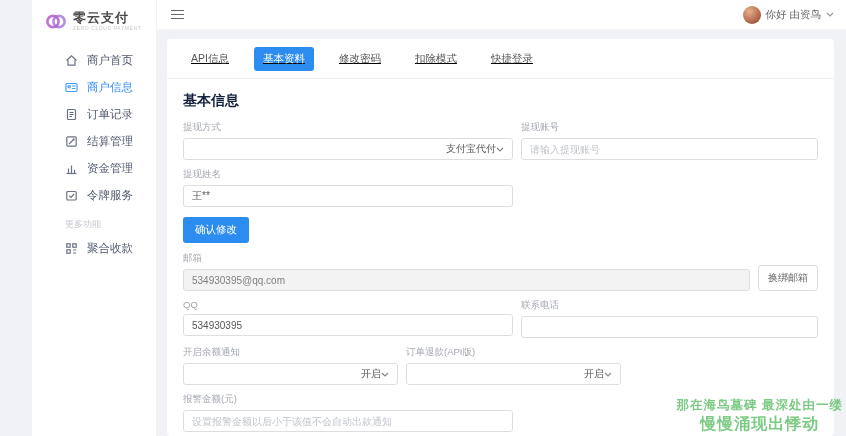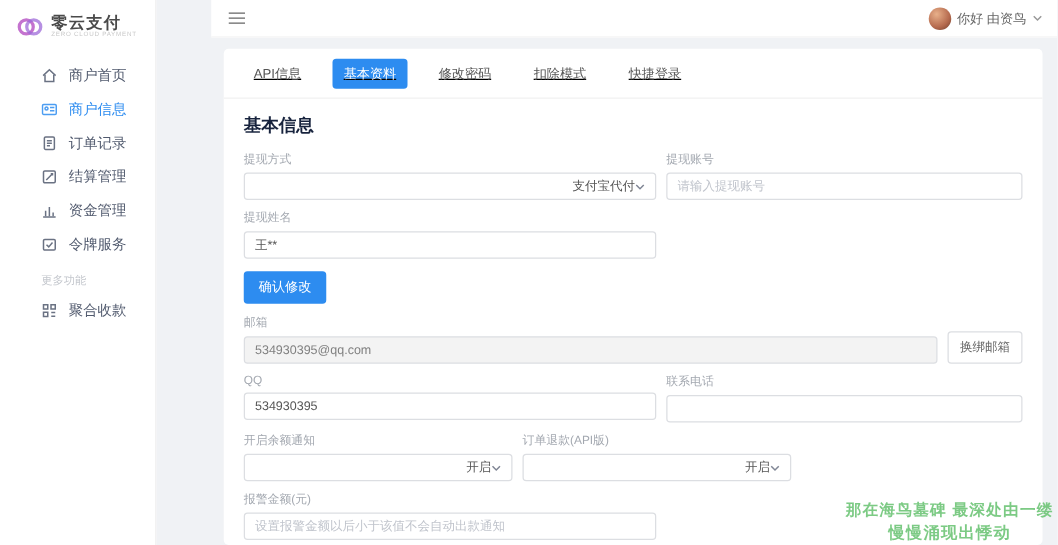--- a/index.html
+++ b/index.html
@@ -1,34 +1,34 @@
 <!DOCTYPE html>
 <html><head>
 <meta charset="utf-8">
 <style>
   * { margin:0; padding:0; box-sizing:border-box; }
   html,body { width:846px; height:436px; overflow:hidden; background:#f0f2f5;
               font-family:"Liberation Sans", sans-serif; }
-  .app { display:flex; width:846px; height:436px; }
+  .app { display:flex; width:846px; height:436px;padding-left:32px; }
 
   
   .sidebar { width:125px; background:#fff; flex-shrink:0; border-right:1px solid #f2f2f2; z-index:3; }
   .logo-row { height:42px; display:flex; align-items:center; padding-left:13px; gap:6px; }
   .logo-text { display:flex; flex-direction:column; line-height:1.1; }
   .logo-name { font-size:13px; font-weight:bold; color:#4a4a4a; letter-spacing:1px; }
   .logo-tag { font-size:5px; color:#c8c8c8; letter-spacing:.6px; margin-top:1px; }
   .menu { padding-top:5px;margin-left:12px; }
   .menu-item { height:27px; display:flex; align-items:center; gap:9px; padding-left:21px;
                font-size:11.5px; color:#515a6e; cursor:pointer; }
   .menu-item .mi { display:flex; align-items:center; opacity:.85; }
   .menu-item.active { color:#2d8cf0; }
   .menu-section { font-size:9px; color:#c5c8ce; padding:9px 0 4px 21px; }
 
   
-  .main { flex:1; display:flex; flex-direction:column; min-width:0;margin-left:44px; }
+  .main { flex:1; display:flex; flex-direction:column; min-width:0; }
   .topbar { height:30px; background:#fff; display:flex; align-items:center;
             justify-content:space-between; padding:0 12px 0 14px; border-bottom:1px solid #f5f5f5; }
   .hamburger { width:13px; height:9px; border-top:1.5px solid #666; border-bottom:1.5px solid #666;
                position:relative; cursor:pointer; }
   .hamburger::after { content:""; position:absolute; left:0; right:0; top:2.6px; border-top:1.5px solid #666; }
   .user-box { display:flex; align-items:center; gap:5px; cursor:pointer; }
   .avatar { width:18px; height:18px; border-radius:50%;
             background:radial-gradient(circle at 35% 30%, #e8b08a, #b56a4e 60%, #6d3b2a); }
   .greeting { font-size:10.5px; color:#666; }
   .caret { display:flex; align-items:center; }
@@ -59,21 +59,21 @@
                  font-family:"Liberation Sans", sans-serif; }
   .btn-default { background:#fff; border:1px solid #dcdee2; color:#666; border-radius:3px;
                  font-size:10px; padding:5px 9px; cursor:pointer; white-space:nowrap;
                  font-family:"Liberation Sans", sans-serif; }
   .email-row { display:flex; align-items:flex-end; gap:8px; }
   .email-row .grow { flex:1; min-width:0; }
 
   .watermark { position:absolute; right:3px; bottom:1px; text-align:center;
                color:#6ec577; font-weight:bold; pointer-events:none; opacity:.9; }
   .watermark .w1 { font-size:12.5px; letter-spacing:1px; }
-  .watermark .w2 { font-size:13px; letter-spacing:1px; }
+  .watermark .w2 { font-size:16px; letter-spacing:1px; }
 
   svg { display:block; }
 </style>
 </head>
 <body>
 
 <div class="app">
 
   <aside class="sidebar">
     <div class="logo-row">

